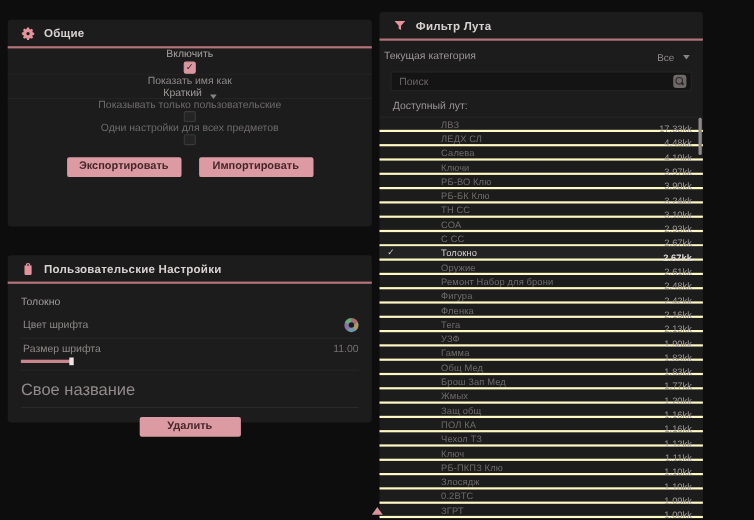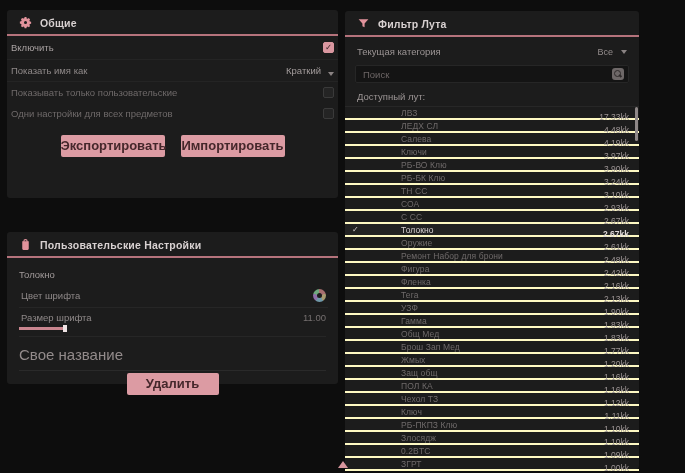--- a/index.html
+++ b/index.html
@@ -1,68 +1,68 @@
 <!DOCTYPE html>
 <html><head>
 <meta charset="utf-8">
 <style>
   * { margin:0; padding:0; box-sizing:border-box; }
   html,body { width:685px; height:473px; overflow:hidden; }
   body { background:#0d0d0d; font-family:"Liberation Sans", sans-serif; position:relative; }
 
   .panel { position:absolute; background:#1c1c1c; border-radius:3px; }
-  #panel-general { left:7px; top:10px; width:331px; height:188px; }
+  #panel-general { left:7px; top:18px; width:331px; height:188px; }
   #panel-custom  { left:7px; top:232px; width:331px; height:152px; }
   #panel-filter  { left:345px; top:11px; width:294px; height:458px; }
 
   .panel-header { display:flex; align-items:center; gap:8px; padding:6px 12px 5px 12px;
                   border-bottom:2px solid #b5737c; }
   .panel-title  { font-size:10.5px; font-weight:bold; color:#d8d1d1; letter-spacing:.2px; }
   .hicon { width:13px; height:13px; display:inline-flex; }
 
   
   .g-row { display:flex; align-items:center; justify-content:space-between;
            margin:0 0 0 0; padding:0 4px; height:22px; border-bottom:1px solid #242424;
-           font-size:9.5px; color:#8f8989; }
+           font-size:9.5px; color:#8f8989;flex-direction:column; }
   .g-row.first { height:24px; color:#a8a1a1; }
   .g-row.dim { color:#6f6a6a; border-bottom:none; height:21px; }
   .checkbox { width:11px; height:11px; border-radius:2px; background:#242424;
               border:1px solid #3a3a3a; font-size:8.5px; line-height:9px; text-align:center;
               color:transparent; }
   .checkbox[data-checked="true"] { background:#da97a0; border-color:#da97a0; color:#3c2529; }
   .checkbox[data-checked="true"]::after { content:"✓"; }
   .select { display:flex; align-items:flex-end; gap:7px; color:#a39c9c; font-size:9.5px; }
   .caret { width:0; height:0; border-left:3px solid transparent; border-right:3px solid transparent;
            border-top:4px solid #8a8383; }
 
   .btn-row { display:flex; justify-content:center; gap:16px; margin-top:11px; }
-  .btn { background:#dc9ba3; color:#45272b; font-size:13px; font-weight:bold;
+  .btn { background:#dc9ba3; color:#45272b; font-size:10px; font-weight:bold;
          width:104px; text-align:center; padding:3px 0 4px 0; border-radius:2px; }
 
   
   .group-label { padding:11px 12px 5px 12px; font-size:9.5px; color:#a39c9c; }
   .c-row { display:flex; align-items:center; justify-content:space-between;
            margin:0 10px 0 12px; padding:4px 2px 5px 2px; border-bottom:1px solid #262626;
            font-size:9.5px; color:#8f8989; }
   .c-size-value { color:#767070; }
   .palette { width:13px; height:13px; border-radius:50%; position:relative;
              background:conic-gradient(#a86f6f 0 20%, #a89a6f 20% 40%, #6f98a8 40% 60%,
                         #8e6fa8 60% 80%, #6fa87e 80% 100%); }
   .palette::after { content:''; position:absolute; left:4px; top:4px; width:5px; height:5px;
                     border-radius:50%; background:#1c1c1c; }
   .slider-track { margin:3px 12px 0 12px; height:7px; position:relative; border-bottom:1px solid #262626; padding-bottom:9px;}
   .slider-fill { height:3px; background:#c9868f; position:relative; width:15%; }
   .slider-fill::after { content:''; position:absolute; right:-2px; top:-2px; width:4px; height:7px; background:#efe3e4; }
   .custom-name-row { margin:6px 12px 0 12px; padding:3px 0 7px 0; border-bottom:1px solid #2a2a2a;
                      font-size:15px; color:#938b8b; }
-  .delete-btn { display:block; margin:2px auto 0 auto; width:92px; }
+  .delete-btn { display:block; margin:8px auto 0 auto; width:92px; }
 
   
   .f-cat-row { display:flex; align-items:center; justify-content:space-between;
-               padding:9px 12px 7px 12px; font-size:9.5px; color:#9c9595; }
+               padding:9px 12px 7px 4px; font-size:9.5px; color:#9c9595; }
   .f-cat-value { display:flex; align-items:center; gap:8px; color:#938c8c; font-size:9px; }
   .search-box { margin:1px 10px 7px 10px; height:18px; background:#141414; border:1px solid #262626;
                 border-radius:2px; display:flex; align-items:center; justify-content:space-between;
                 padding:0 4px 0 7px; }
   .search-placeholder { color:#6d6666; font-size:9.5px; }
   .search-icon { width:12px; height:12px; border-radius:3px; background:#6e6868; position:relative; }
   .search-icon::before { content:''; position:absolute; left:2px; top:2px; width:5px; height:5px;
                          border:1.5px solid #2e2a2a; border-radius:50%; }
   .search-icon::after { content:''; position:absolute; left:7px; top:7px; width:3px; height:1.5px;
                         background:#2e2a2a; transform:rotate(45deg); }

